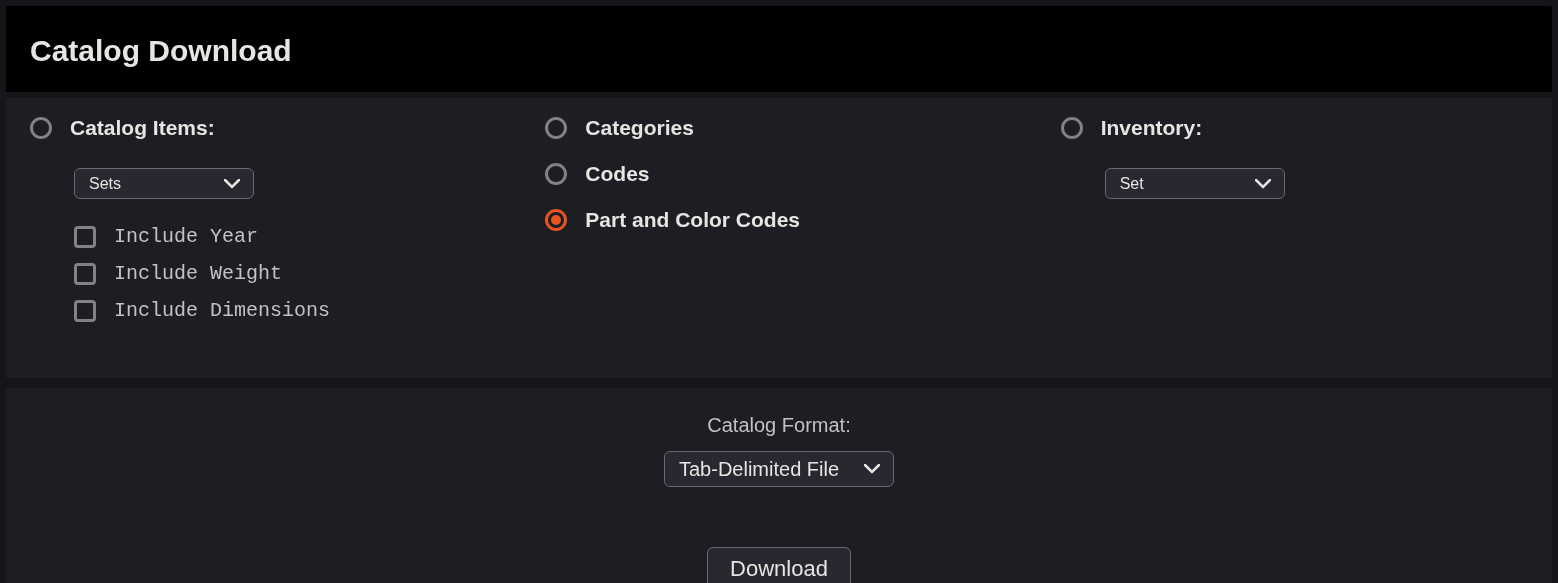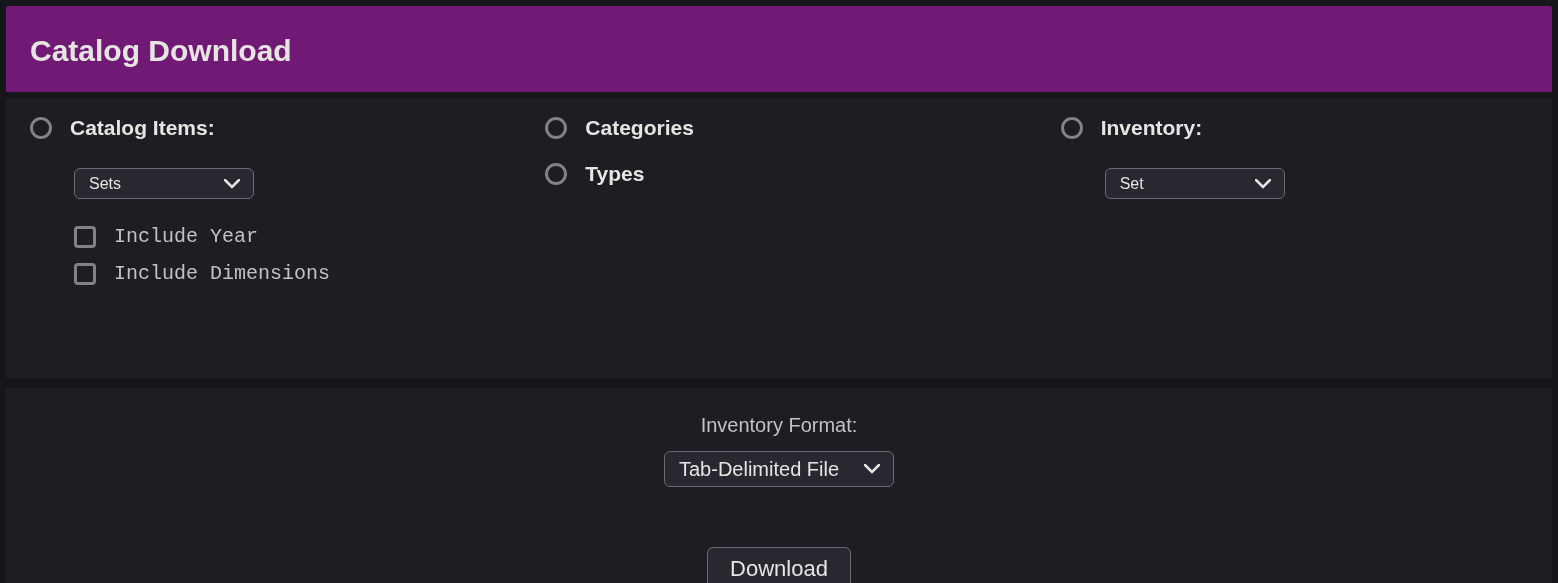--- a/index.html
+++ b/index.html
@@ -9,21 +9,21 @@
   }
   body {
     background: #15161a;
     font-family: "Segoe UI", Arial, sans-serif;
     width: 1558px;
     height: 583px;
     padding: 6px;
     color: #d8d8d6;
   }
   .page {
-    background: #701a75;
+    background: #000000;
     width: 100%;
     height: 100%;
     border-radius: 2px;
   }
   .page-header {
     padding: 28px 24px 24px 24px;
     border-bottom: 6px solid #15161a;
   }
   .page-title {
     font-size: 30px;
@@ -193,33 +193,41 @@
               </svg>
           </span>
         </div>
 
         <div class="checkbox-row">
           <span class="checkbox"></span>
           <span class="checkbox-label">Include Year</span>
         </div>
         <div class="checkbox-row">
           <span class="checkbox"></span>
+          <span class="checkbox-label">Include Weight</span>
+        </div>
+        <div class="checkbox-row">
+          <span class="checkbox"></span>
           <span class="checkbox-label">Include Dimensions</span>
         </div>
       </div>
     </div>
 
     <div class="col">
       <div class="radio-row">
         <span class="radio"></span>
         <span class="radio-label">Categories</span>
       </div>
       <div class="radio-row">
         <span class="radio"></span>
-        <span class="radio-label">Types</span>
+        <span class="radio-label">Codes</span>
+      </div>
+      <div class="radio-row">
+        <span class="radio selected"></span>
+        <span class="radio-label">Part and Color Codes</span>
       </div>
     </div>
 
     <div class="col">
       <div class="radio-row">
         <span class="radio"></span>
         <span class="radio-label">Inventory:</span>
       </div>
       <div class="indent-block">
         <div class="select-wrap">
@@ -231,21 +239,21 @@
                 <path d="M1 1 L8 8 L15 1" stroke="currentColor" stroke-width="2.5" fill="none" stroke-linecap="round"></path>
               </svg>
           </span>
         </div>
       </div>
     </div>
 
   </div>
 
   <div class="footer">
-    <div class="format-label">Inventory Format:</div>
+    <div class="format-label">Catalog Format:</div>
     <div class="select-wrap">
       <select class="select">
         <option>Tab-Delimited File</option>
       </select>
       <span class="chev">
         <svg width="16" height="10" viewBox="0 0 16 10">
             <path d="M1 1 L8 8 L15 1" stroke="currentColor" stroke-width="2.5" fill="none" stroke-linecap="round"></path>
           </svg>
       </span>
     </div>

